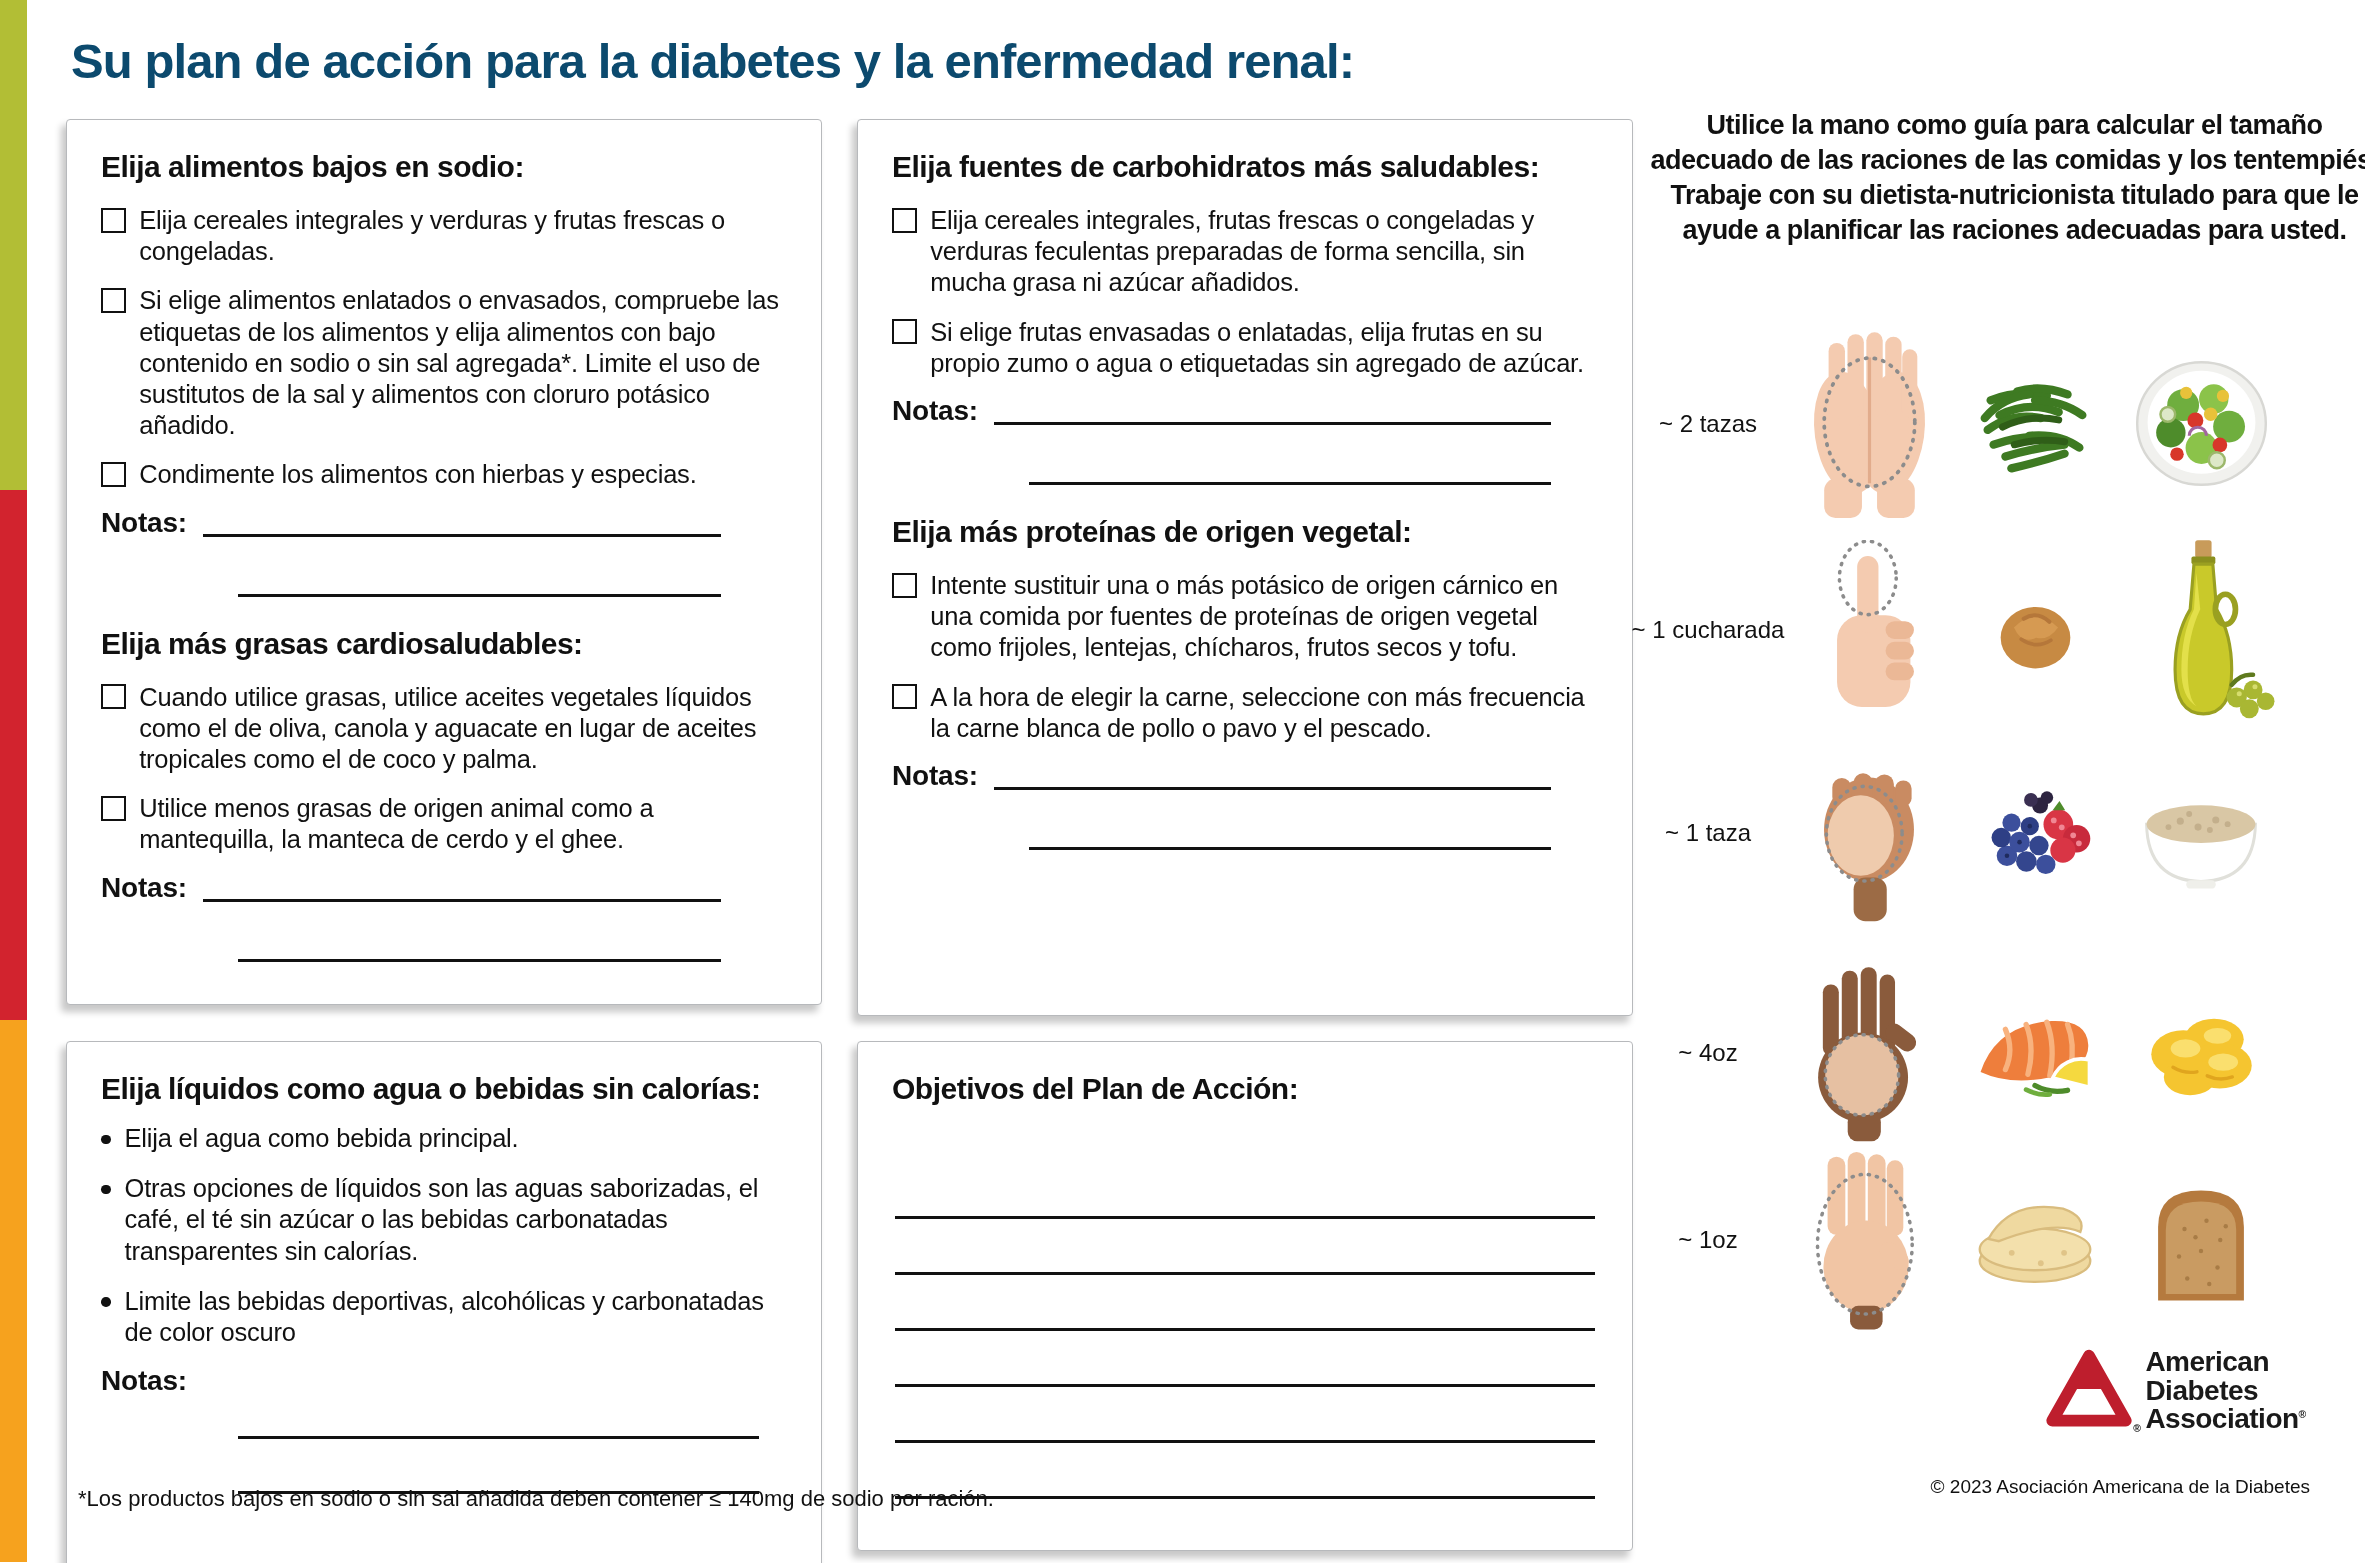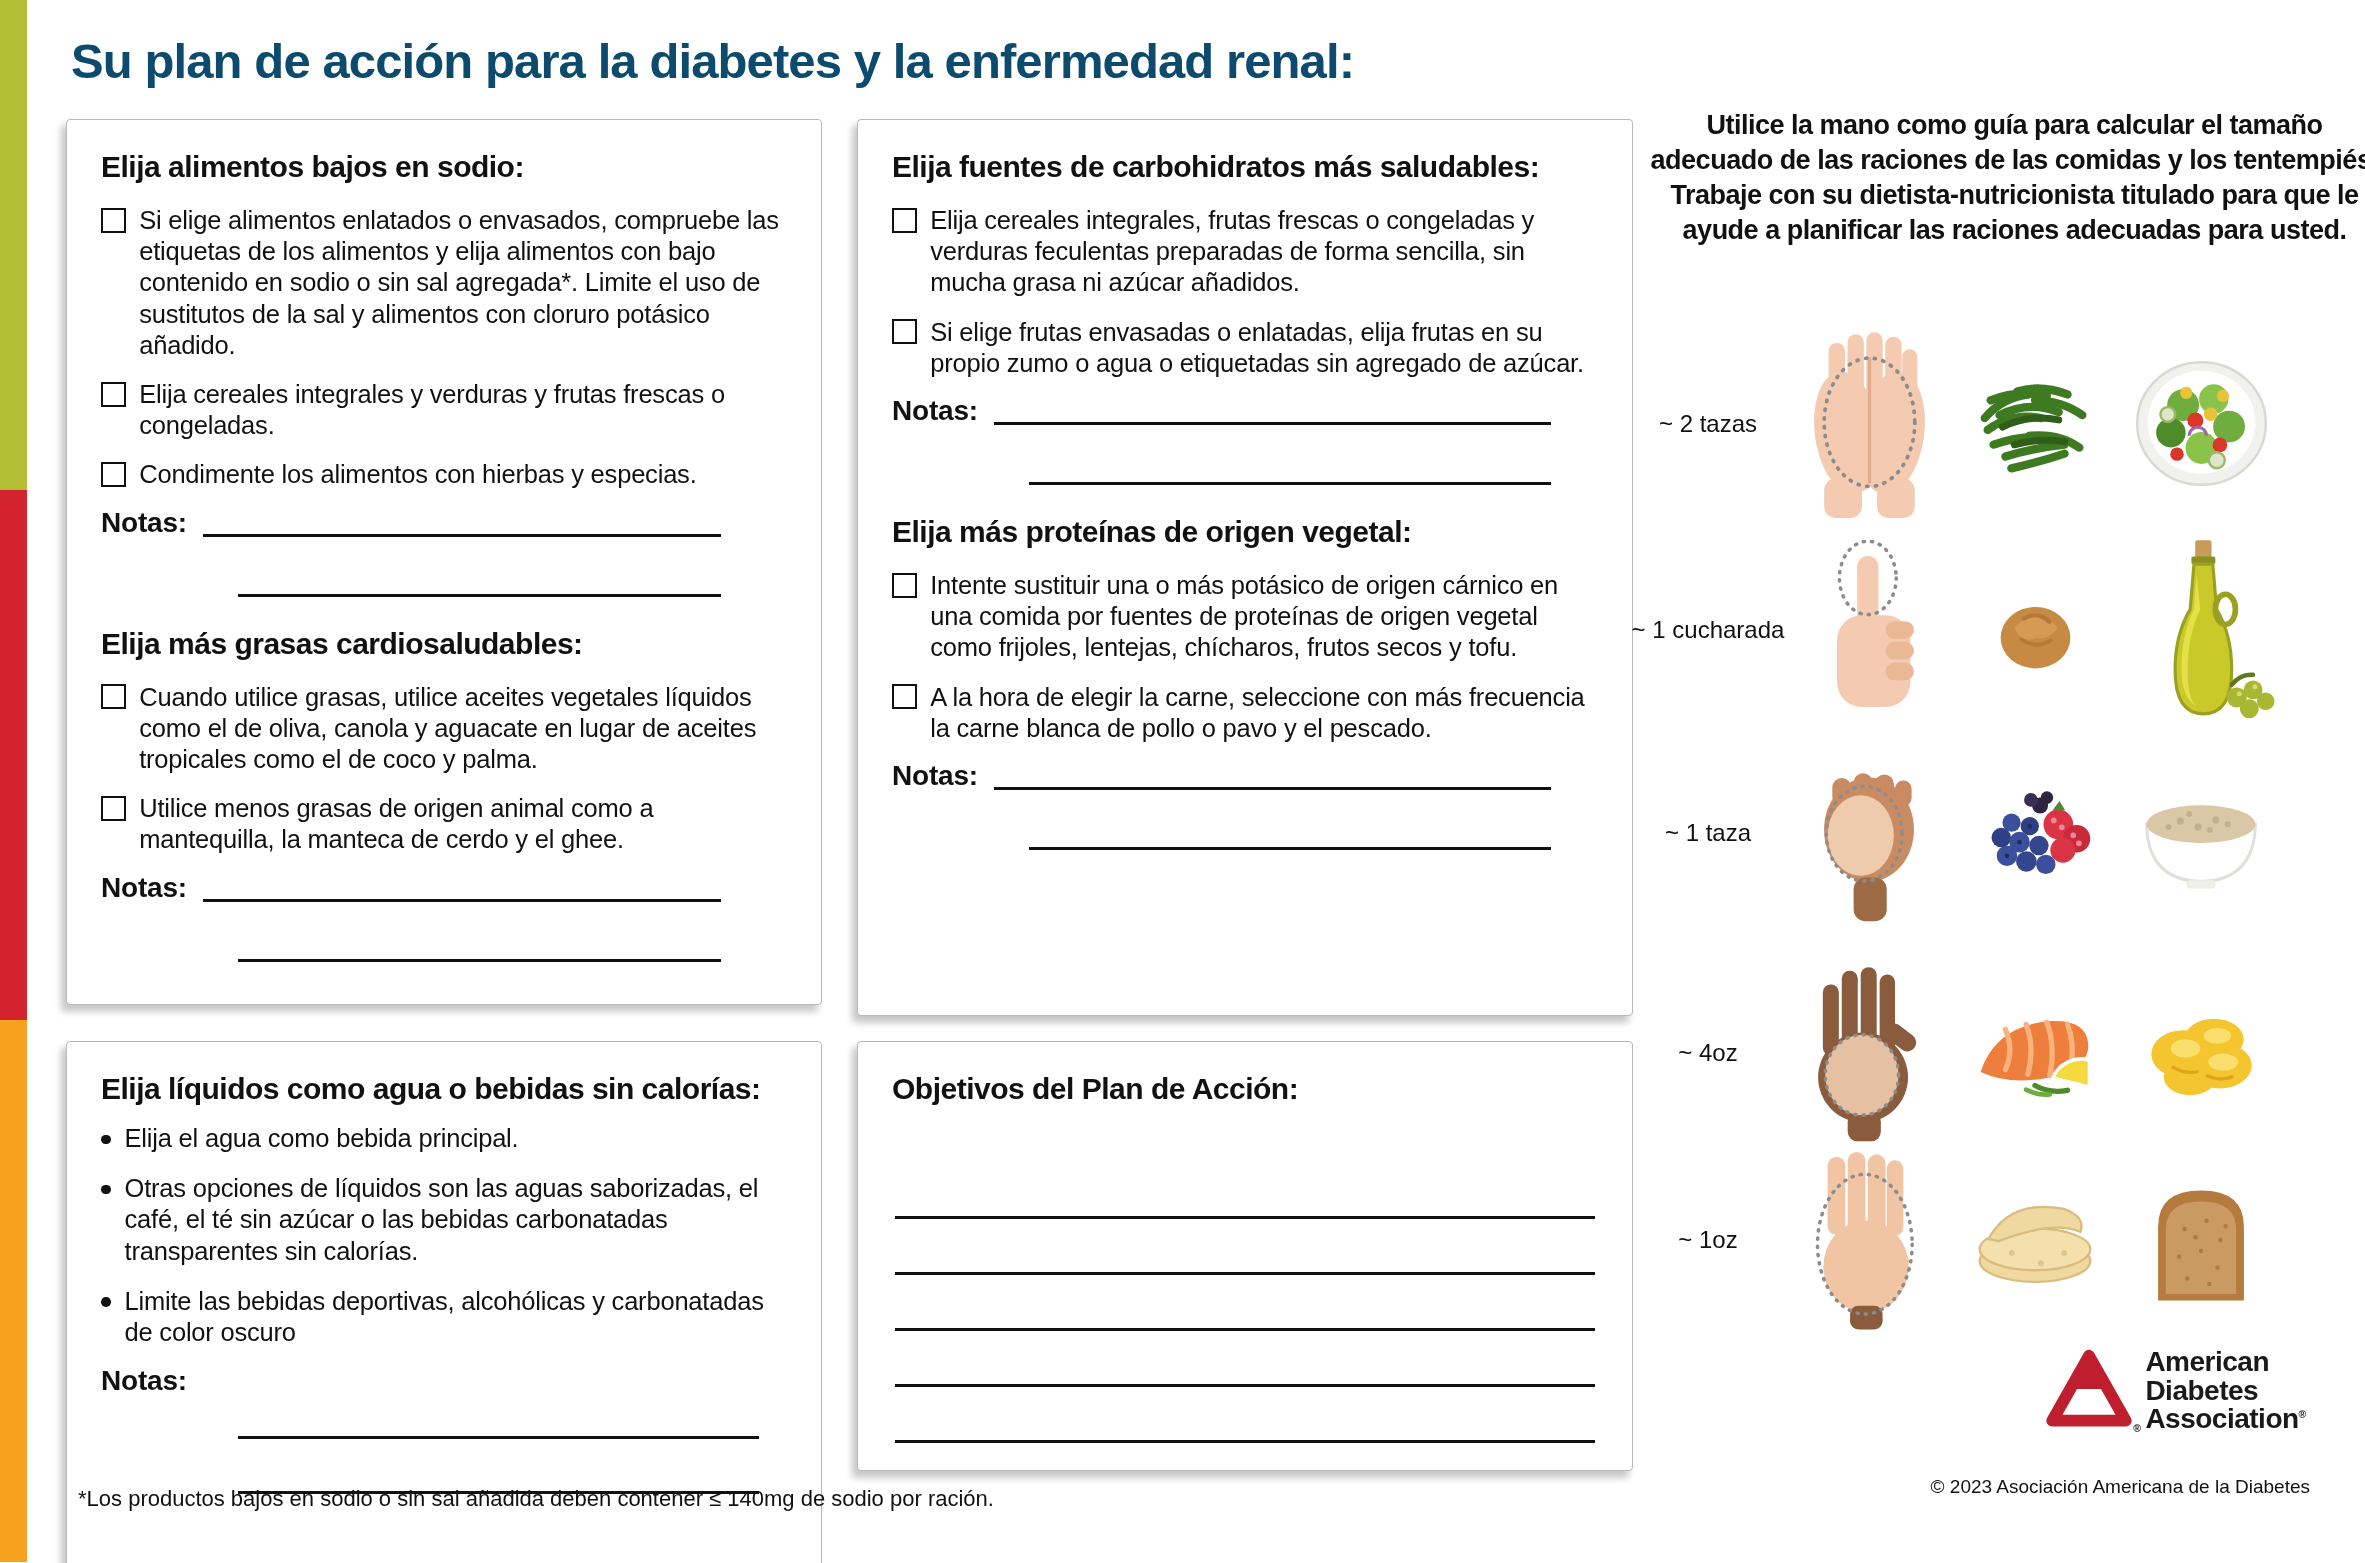--- a/index.html
+++ b/index.html
@@ -19,21 +19,21 @@
   }
 
   .panel{
     position:absolute;background:#fff;border:1.4px solid #B7B9BC;border-radius:4px;
     box-shadow:-4.7px 6.6px 7.6px rgba(0,0,0,0.22);
     padding:27.4px 34px;box-sizing:border-box;overflow:hidden;
   }
   #panel-sodium{left:66px;top:119px;width:756px;height:886px;}
   #panel-liquids{left:66px;top:1041px;width:756px;height:540px;}
   #panel-carbs{left:857px;top:119px;width:776px;height:897px;}
-  #panel-objectives{left:857px;top:1041px;width:776px;height:430px;}
+  #panel-objectives{left:857px;top:1041px;width:776px;height:510px;}
 
   .box-heading{font-size:30px;font-weight:bold;margin:2.8px 0 21px 0;letter-spacing:-0.5px;}
   .box-heading.mt{margin-top:30px;}
 
   .check-item{display:flex;gap:13.2px;font-size:25.5px;line-height:1.22;margin-bottom:18px;}
   .checkbox{flex:none;width:21px;height:21px;border:2.8px solid #111;margin-top:2.8px;background:#fff;}
   .bullet-item{display:flex;gap:14px;font-size:25.5px;line-height:1.22;margin-bottom:19px;}
   .bullet{flex:none;width:9.5px;height:9.5px;border-radius:50%;background:#111;margin-top:11.4px;}
 
   .notas-row{display:flex;align-items:flex-end;gap:16px;margin-top:12.3px;}
@@ -73,25 +73,25 @@
 <div class="edge-bar" id="lb-red"></div>
 <div class="edge-bar" id="lb-orange"></div>
 
 <h1 class="page-title">Su plan de acción para la diabetes y la enfermedad renal:</h1>
 
 <section class="panel" id="panel-sodium">
   <h2 class="box-heading">Elija alimentos bajos en sodio:</h2>
 
   <div class="check-item">
     <span class="checkbox"></span>
+    <span>Elija cereales integrales y verduras y frutas frescas o congeladas.</span>
+  </div>
+  <div class="check-item">
+    <span class="checkbox"></span>
     <span>Si elige alimentos enlatados o envasados, compruebe las etiquetas de los alimentos y elija alimentos con bajo contenido en sodio o sin sal agregada*. Limite el uso de sustitutos de la sal y alimentos con cloruro potásico añadido.</span>
-  </div>
-  <div class="check-item">
-    <span class="checkbox"></span>
-    <span>Elija cereales integrales y verduras y frutas frescas o congeladas.</span>
   </div>
   <div class="check-item">
     <span class="checkbox"></span>
     <span>Condimente los alimentos con hierbas y especias.</span>
   </div>
 
   <div class="notas-row">
     <span class="notas-label">Notas:</span>
     <span class="note-line" style="margin-right:66px;"></span>
   </div>

